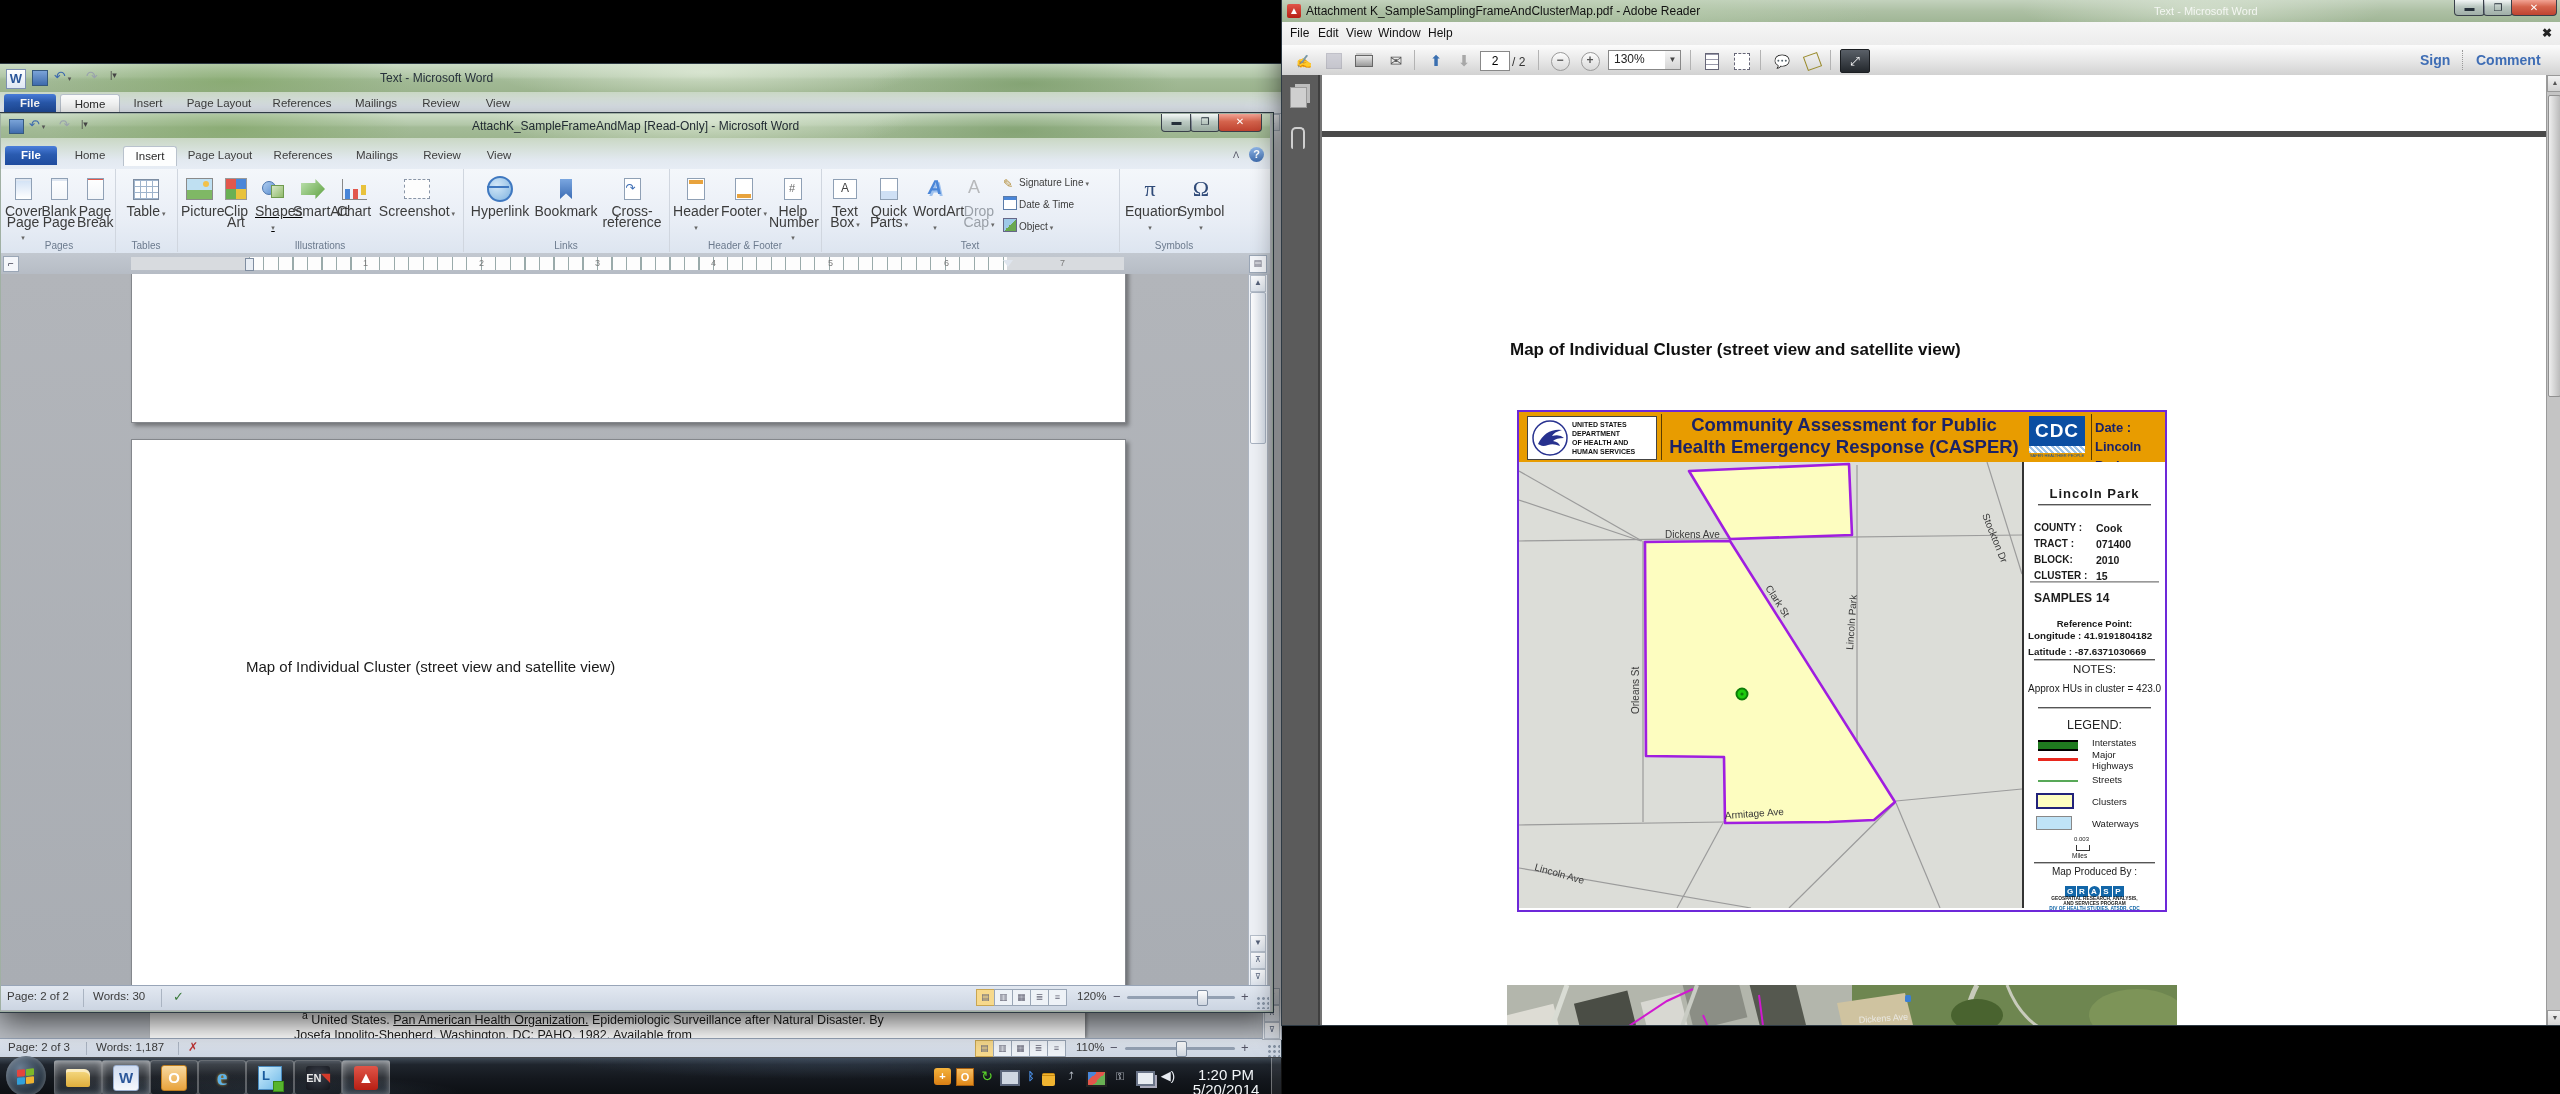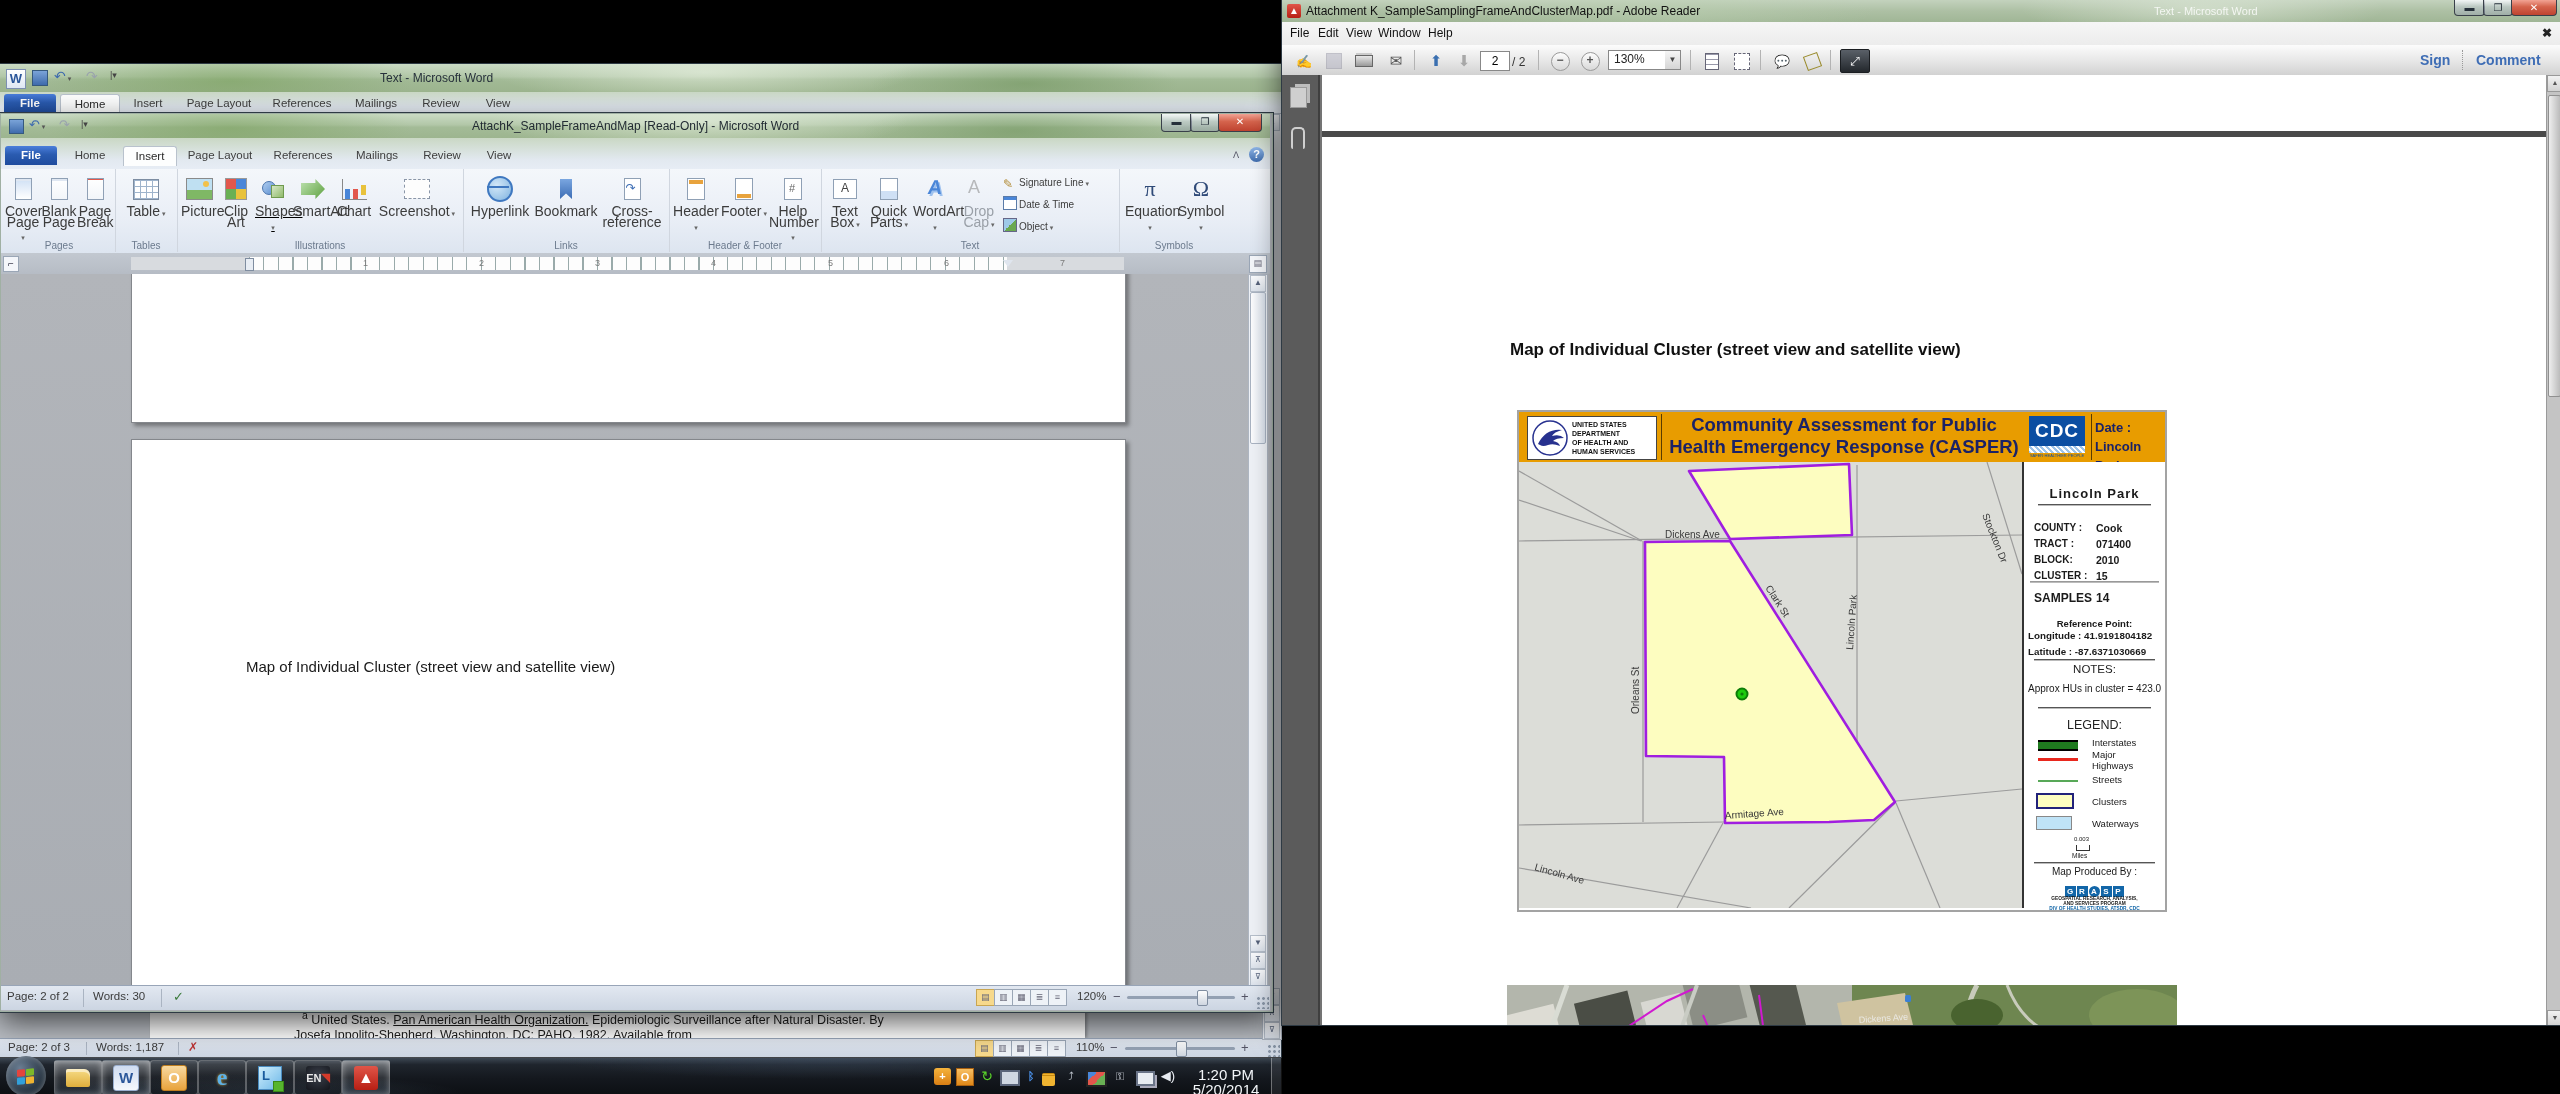--- a/index.html
+++ b/index.html
@@ -572,21 +572,21 @@
         <div class="abs" style="left:8px;top:12px;width:15px;height:19px;background:#cfcfcf;border:1px solid #9a9a9a;box-shadow:4px -4px 0 -1px #bdbdbd;"></div>
         <div class="abs" style="left:9px;top:52px;width:10px;height:20px;border:2px solid #cfcfcf;border-radius:5px 5px 2px 2px;border-bottom:none;"></div>
       </div>
 
       <div class="abs" style="left:40px;top:0;width:1224px;height:56px;background:#fff;"></div>
       <div class="abs" style="left:40px;top:56px;width:1224px;height:6px;background:#4a4a4a;"></div>
 
       <div class="abs" style="left:40px;top:62px;width:1224px;height:888px;background:#fff;">
         <span class="tx" style="left:188px;top:203px;font-size:17px;font-weight:bold;color:#111;">Map of Individual Cluster (street view and satellite view)</span>
 
-        <div class="abs" style="left:195px;top:273px;width:646px;height:498px;border:2px solid #a3a3a3;">
+        <div class="abs" style="left:195px;top:273px;width:646px;height:498px;border:2px solid #6d28d9;">
 
           <div class="abs" style="left:0;top:0;width:646px;height:50px;background:#e89c00;border-bottom:2px solid #333;">
             <div class="abs" style="left:8px;top:4px;width:128px;height:42px;background:#fff;border:1px solid #444;">
               <svg width="40" height="40" viewBox="0 0 40 40" style="position:absolute;left:2px;top:1px;">
                 <circle cx="20" cy="20" r="17" fill="none" stroke="#27318f" stroke-width="1.5"></circle>
                 <path d="M8 26 Q16 10 32 12 Q24 14 22 18 Q30 16 34 20 Q26 20 23 23 Q29 24 30 28 Q23 25 18 27 Q13 29 10 27 Z" fill="#27318f"></path>
               </svg>
               <div style="position:absolute;left:44px;top:3px;font-size:7px;font-weight:bold;color:#111;line-height:9px;">
                 <div>UNITED STATES</div>
                 <div>DEPARTMENT</div>

